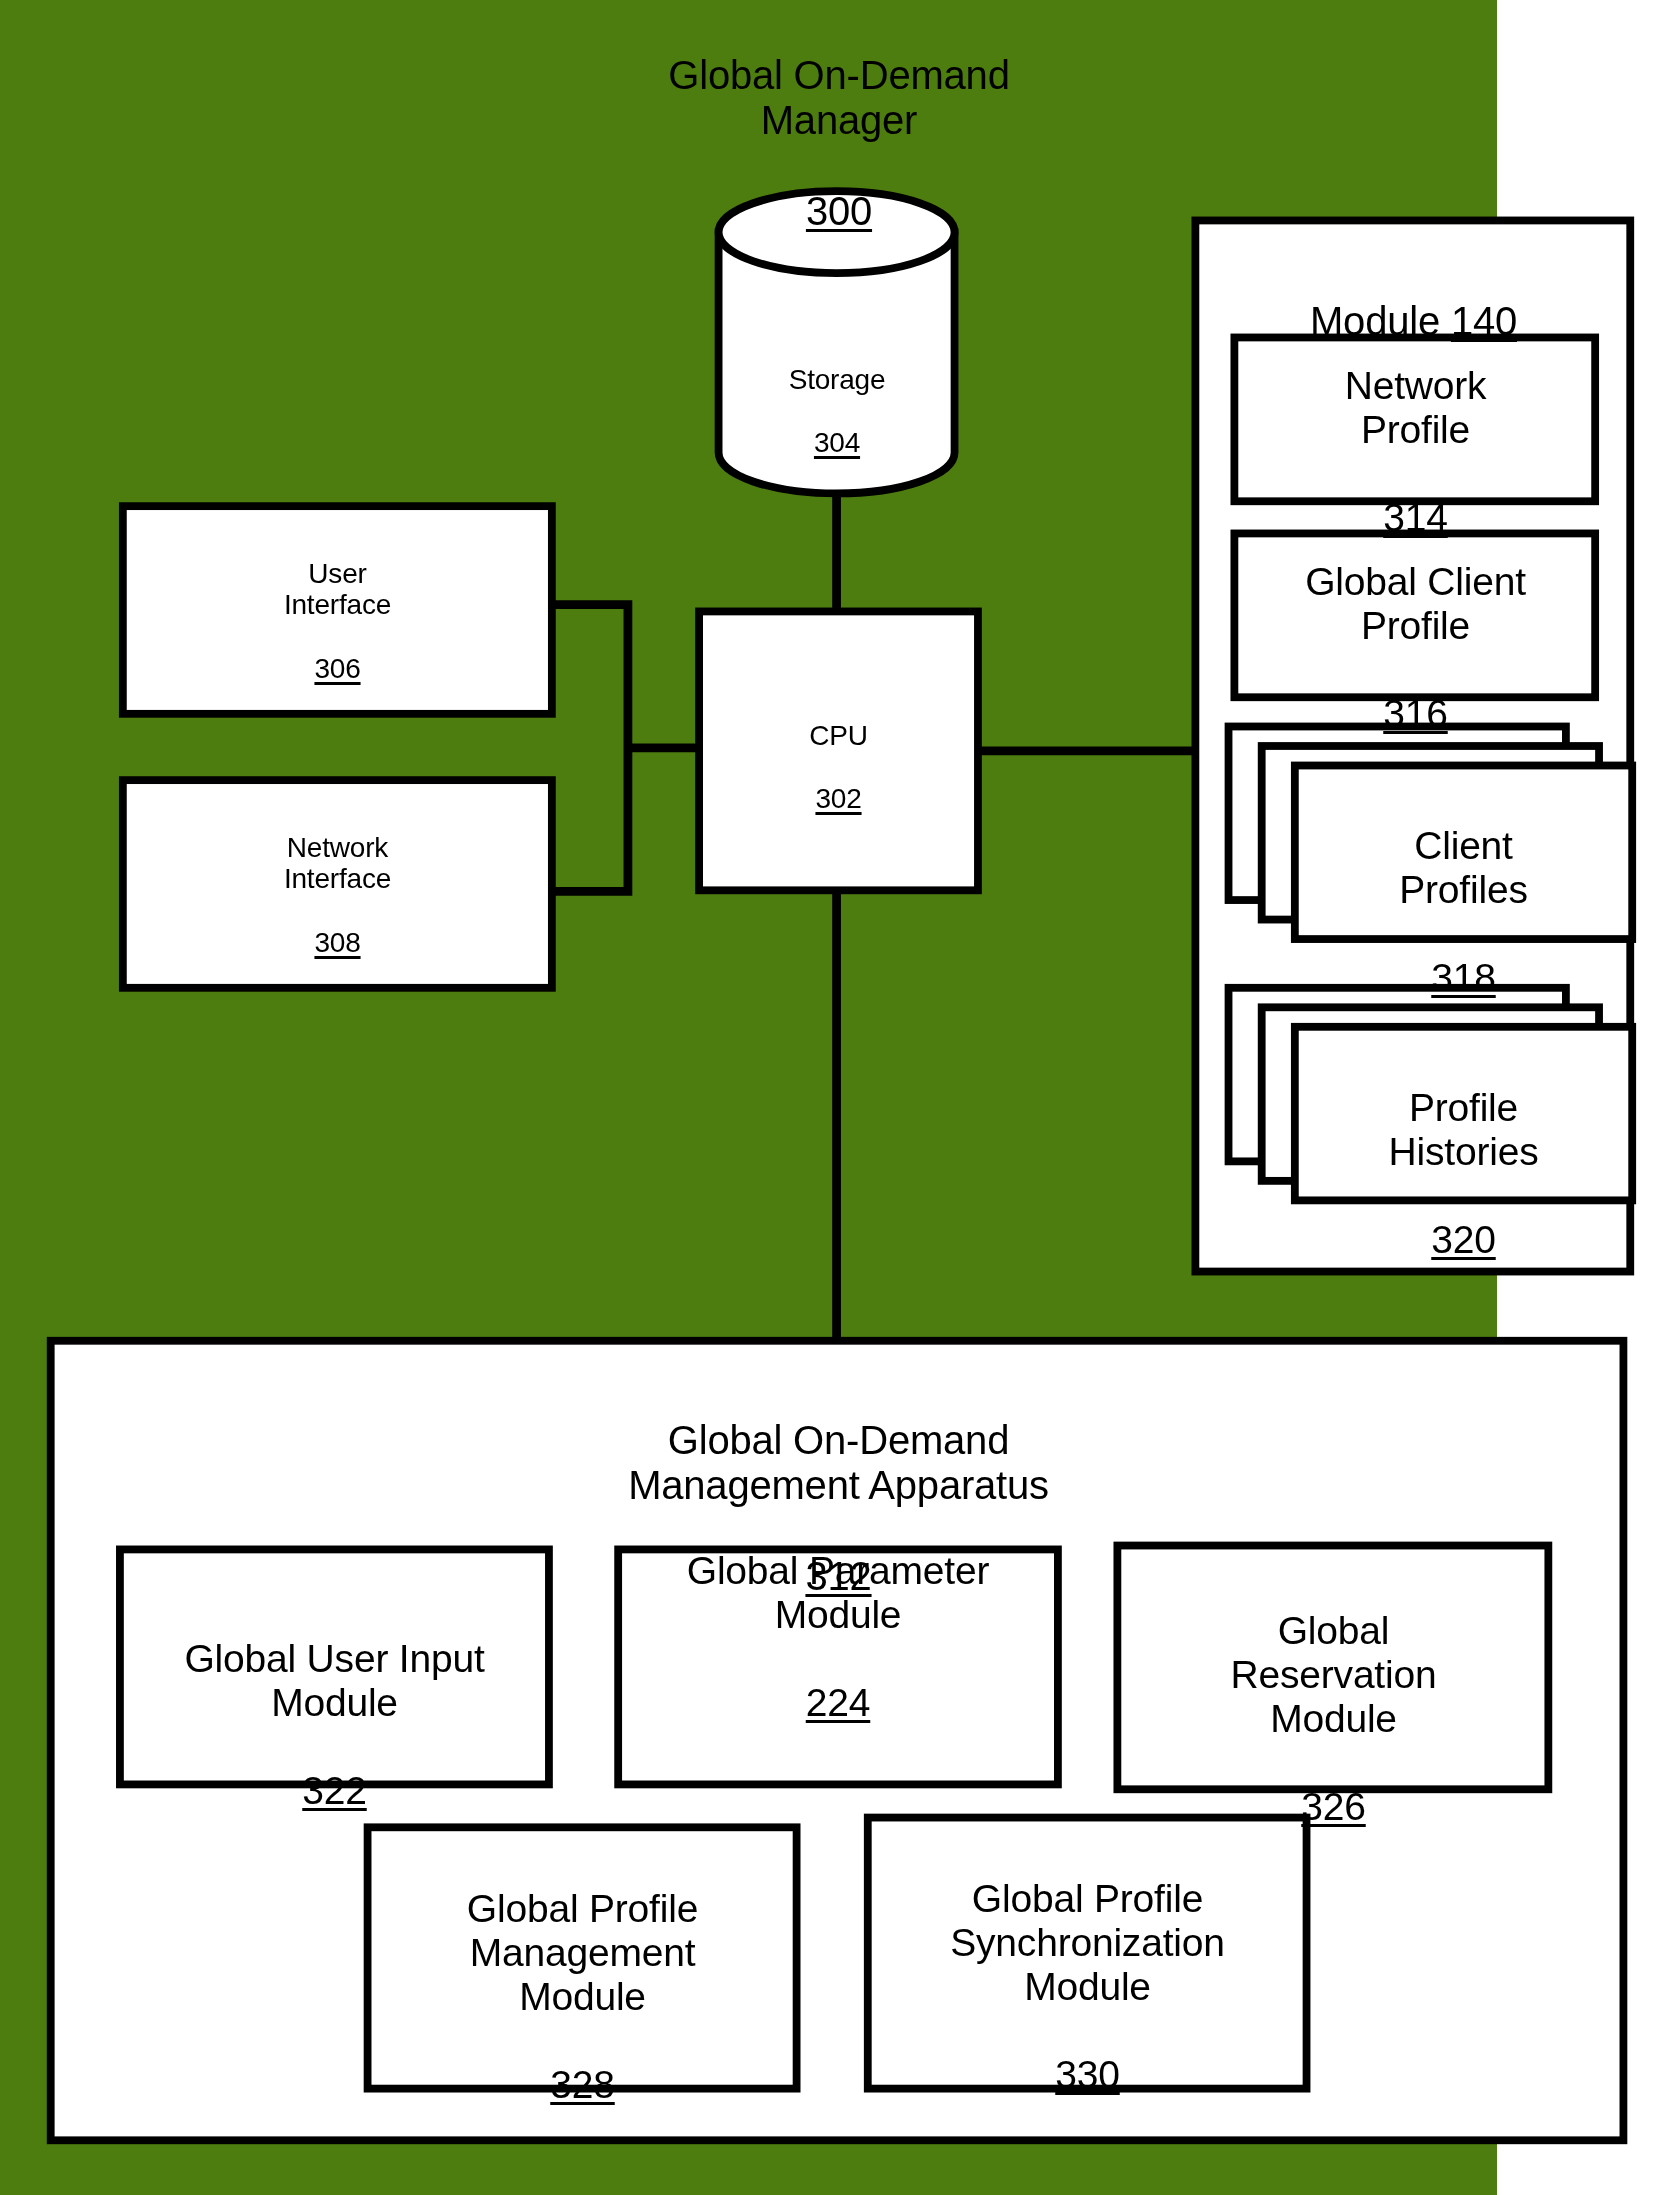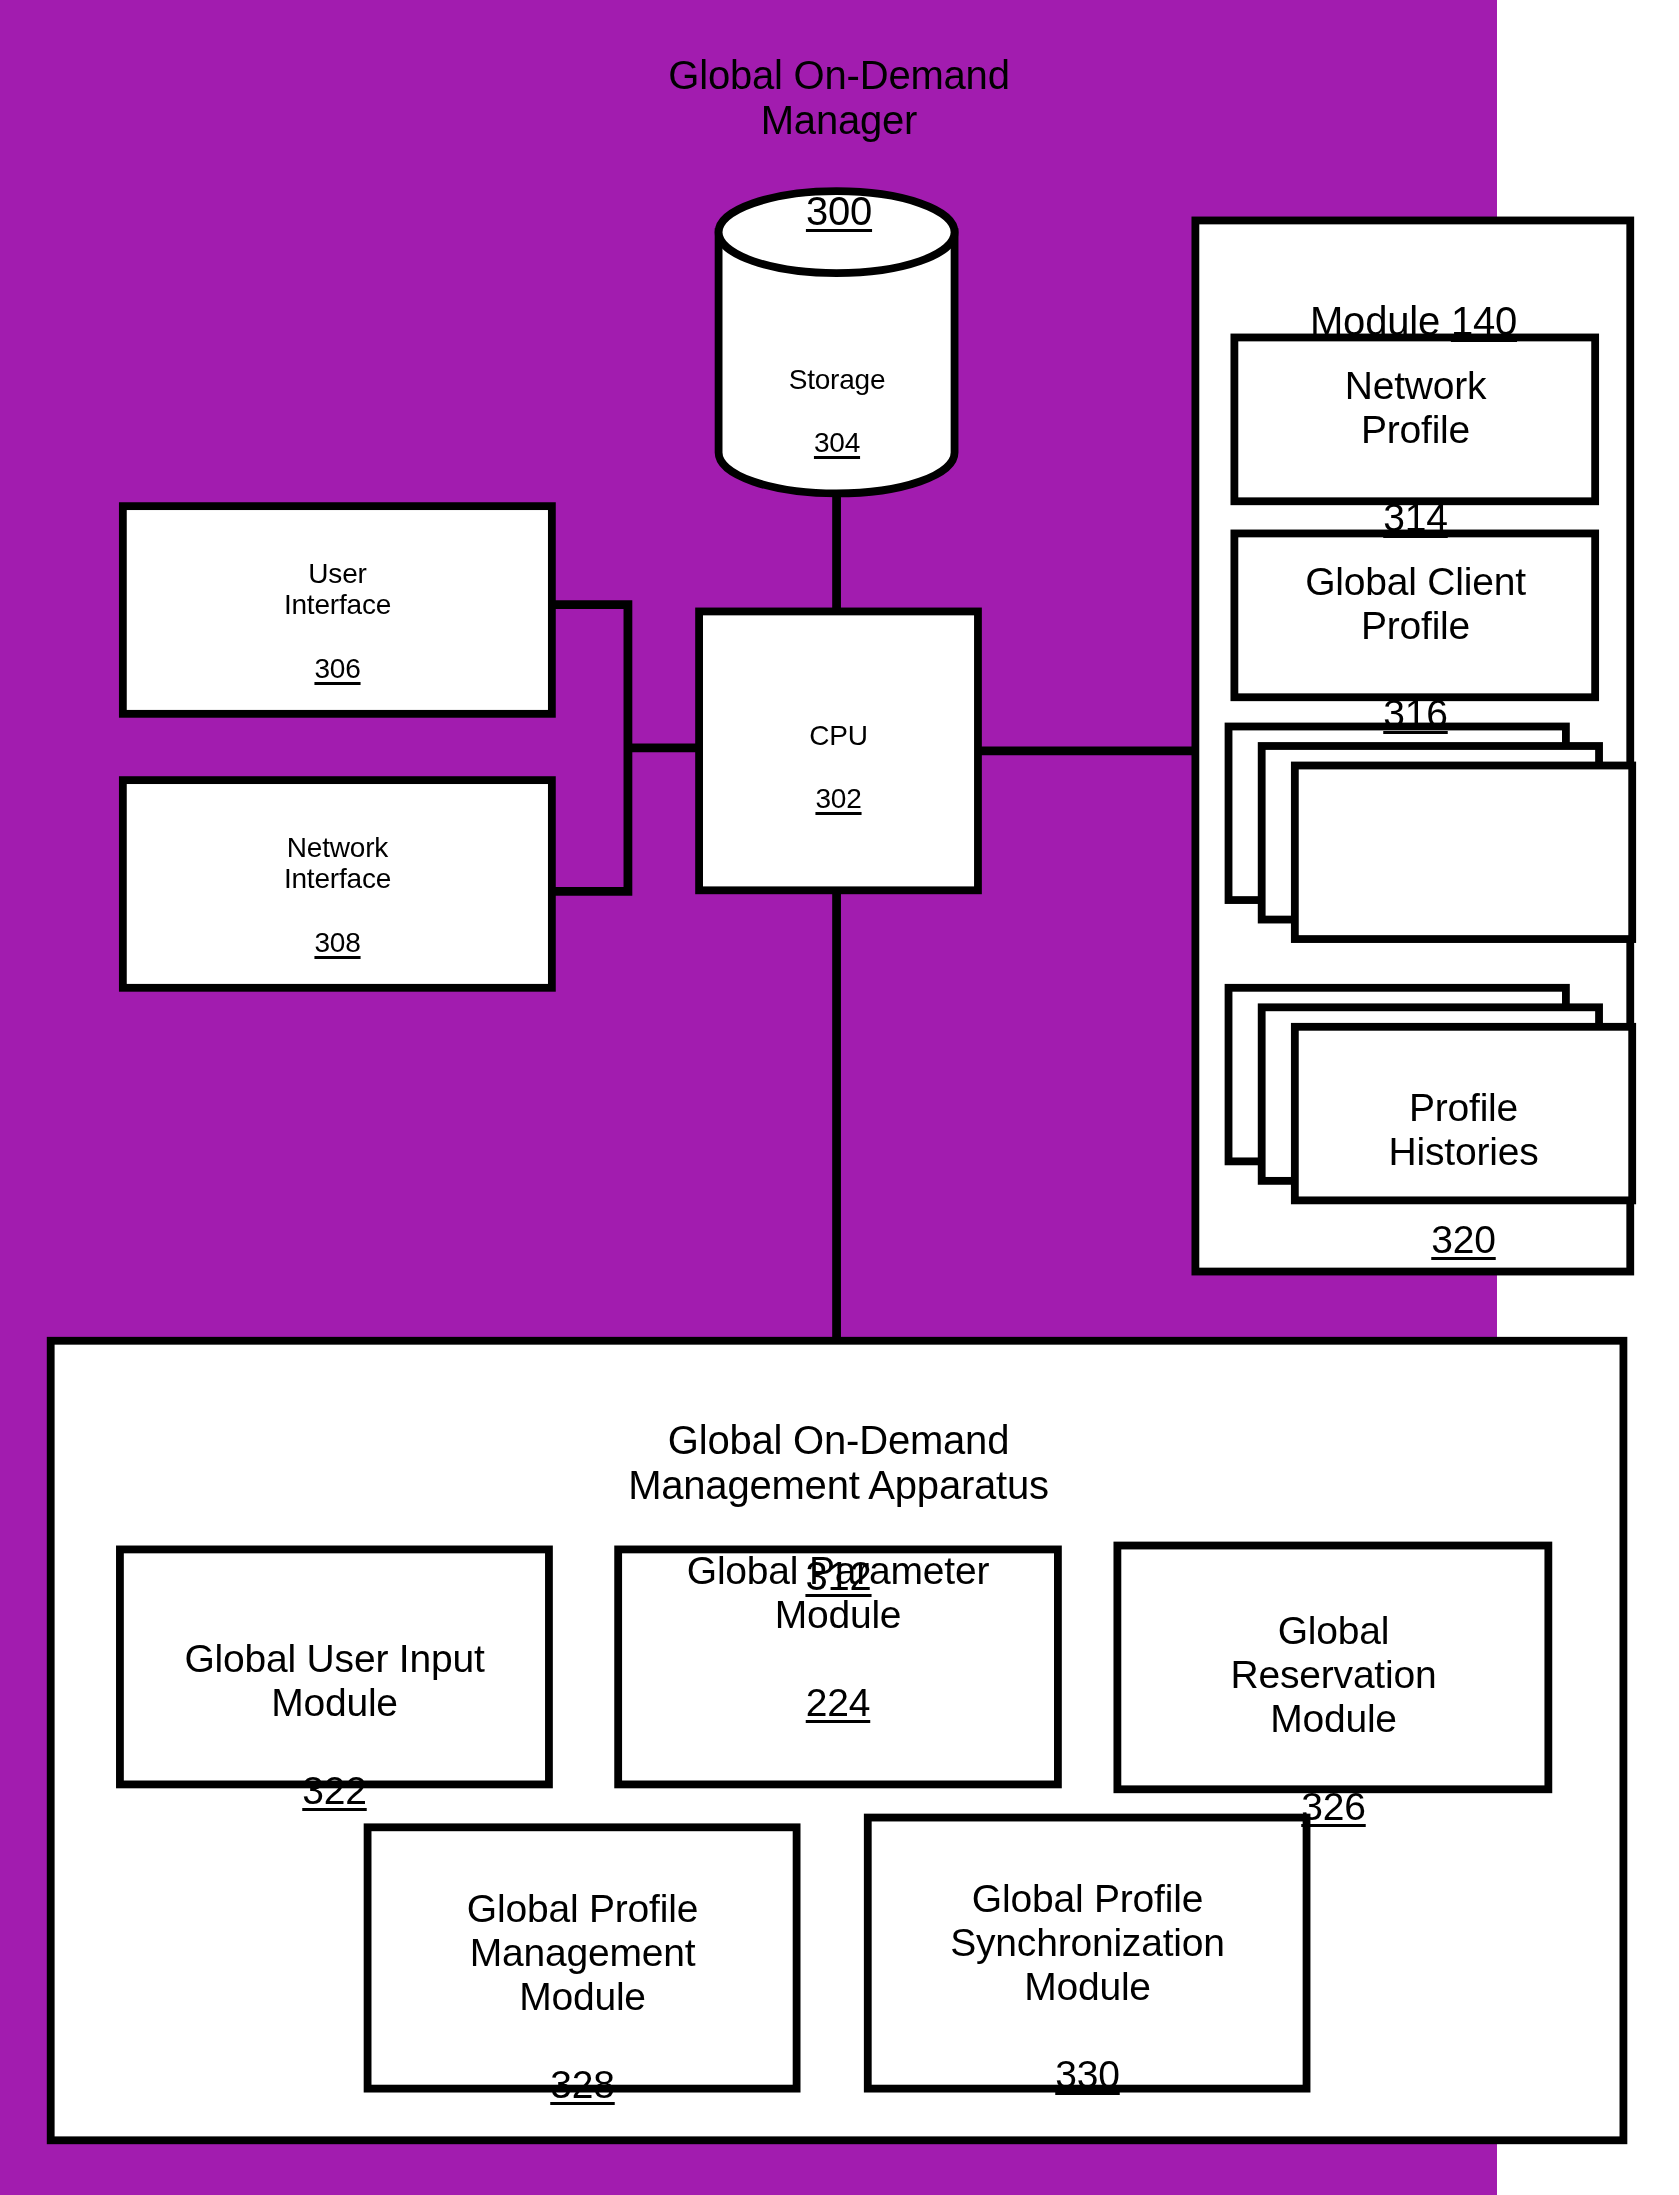--- a/index.html
+++ b/index.html
@@ -11,21 +11,21 @@
     width: 1679px;
     height: 2195px;
     font-family: "Liberation Sans", sans-serif;
     color: #000000;
     overflow: hidden;
   }
   #figure {
     position: relative;
     width: 1497px;
     height: 2195px;
-    background: #a21caf;
+    background: #4d7c0f;
   }
   svg.layer {
     position: absolute;
     left: 0;
     top: 0;
     width: 1679px;
     height: 2195px;
   }
   .lbl {
     position: absolute;
@@ -141,20 +141,25 @@
 Profile</span><br>
     <span class="ref">314</span>
   </div>
 
   <div class="lbl t-sm" style="left:1235px; top:516px; width:361px;">
     <span>Global Client
 Profile</span><br>
     <span class="ref">316</span>
   </div>
 
+  <div class="lbl t-sm" style="left:1295px; top:780px; width:337px;">
+    <span>Client
+Profiles</span><br>
+    <span class="ref">318</span>
+  </div>
 
   <div class="lbl t-sm" style="left:1295px; top:1042px; width:337px;">
     <span>Profile
 Histories</span><br>
     <span class="ref">320</span>
   </div>
 
   <div class="lbl t-title" style="left:380px; top:1373px; width:917px;">
     <span>Global On-Demand
 Management Apparatus</span><br>

